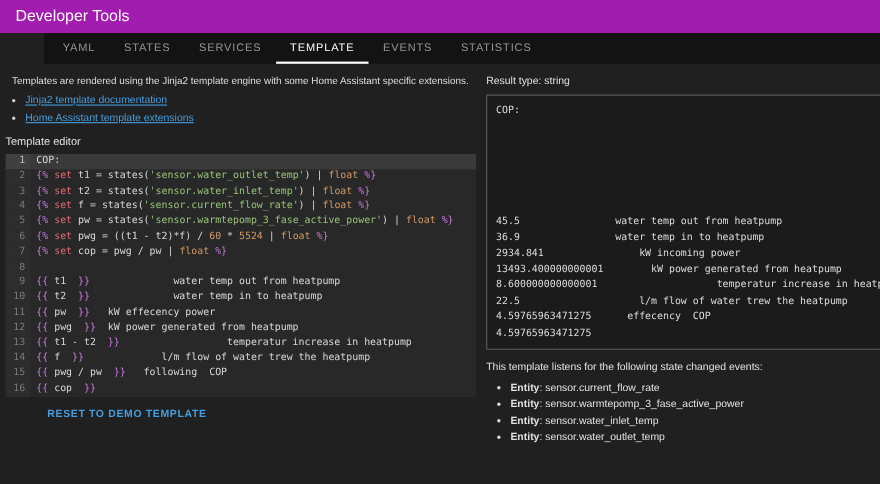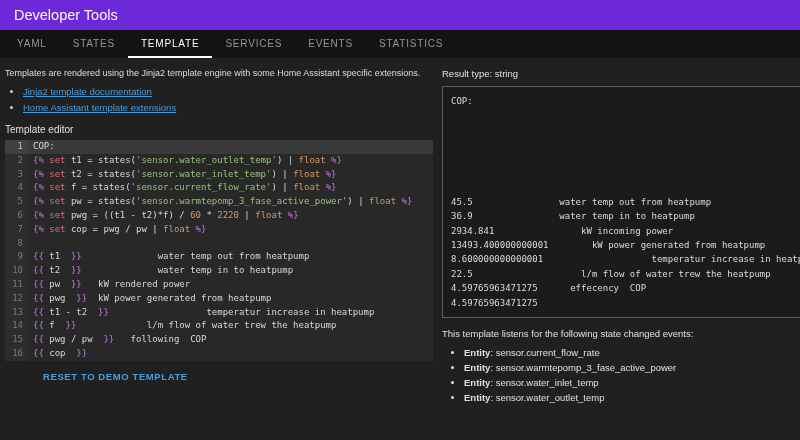--- a/index.html
+++ b/index.html
@@ -1,31 +1,31 @@
 <!DOCTYPE html>
 <html><head>
 <meta charset="utf-8">
 <style>
   * { margin:0; padding:0; box-sizing:border-box; }
   html,body { width:800px; height:440px; overflow:hidden; }
   body { background:#202020; font-family:"Liberation Sans",sans-serif; color:#e8e8e8; }
 
-  .header { height:30px; background:#6d28d9; display:flex; align-items:center; padding:0 14px; }
+  .header { height:30px; background:#a21caf; display:flex; align-items:center; padding:0 14px; }
   .title { font-size:14.5px; color:#fafafa; }
 
-  .tabbar { height:28px; background:#131313; display:flex; align-items:stretch; padding:0 4px; }
+  .tabbar { height:28px; background:#131313; display:flex; align-items:stretch; padding:0 4px;margin-left:40px; }
   .tab { display:flex; align-items:center; padding:0 13px; font-size:10px; font-weight:500;
          letter-spacing:.8px; color:#969696; border-bottom:2px solid transparent; cursor:pointer; }
   .tab.active { color:#ffffff; border-bottom-color:#ffffff; }
 
   .content { display:flex; height:382px; }
   .left { width:436px; flex:none; padding:8px 4px 0 5px; }
   .right { flex:1; padding:10px 8px 0 6px; }
 
-  .intro { font-size:9px; color:#dedede; white-space:nowrap; overflow:hidden; margin:2px 0 6px 0; }
+  .intro { font-size:9px; color:#dedede; white-space:nowrap; overflow:hidden; margin:2px 0 6px 0;text-align:center; }
   .links { list-style:disc; margin:0 0 8px 18px; color:#cfcfcf; }
   .links li { font-size:9.5px; line-height:16px; }
   a.link { color:#459ee0; text-decoration:underline; cursor:pointer; }
 
   .editor-label { font-size:10px; color:#e0e0e0; margin:6px 0 5px 0; }
 
   .editor { background:#282828; width:428px; overflow:hidden; cursor:text; }
   .cm-row { display:flex; min-height:13.8px; }
   .gut { width:23px; flex:none; background:#2d2d2d; color:#7a7a7a; text-align:right;
          padding-right:5px; font:9px/13.8px "DejaVu Sans Mono",monospace; }
@@ -56,22 +56,22 @@
 <body>
 
 <div class="app">
   <header class="header">
     <div class="title">Developer Tools</div>
   </header>
 
   <nav class="tabbar">
       <div class="tab">YAML</div>
       <div class="tab">STATES</div>
+      <div class="tab">SERVICES</div>
       <div class="tab active">TEMPLATE</div>
-      <div class="tab">SERVICES</div>
       <div class="tab">EVENTS</div>
       <div class="tab">STATISTICS</div>
     </nav>
 
   <div class="content">
     <section class="left">
       <p class="intro">Templates are rendered using the Jinja2 template engine with some Home Assistant specific extensions.</p>
       <ul class="links">
           <li><a class="link">Jinja2 template documentation</a></li>
           <li><a class="link">Home Assistant template extensions</a></li>
@@ -93,41 +93,41 @@
           <div class="cm-row">
             <div class="gut">4</div>
             <div class="code"><span class="tk-j">{%</span><span class="tk-k"> set</span><span class="tk-t"> f = states(</span><span class="tk-s">'sensor.current_flow_rate'</span><span class="tk-t">) | </span><span class="tk-f">float</span><span class="tk-j"> %}</span></div>
           </div>
           <div class="cm-row">
             <div class="gut">5</div>
             <div class="code"><span class="tk-j">{%</span><span class="tk-k"> set</span><span class="tk-t"> pw = states(</span><span class="tk-s">'sensor.warmtepomp_3_fase_active_power'</span><span class="tk-t">) | </span><span class="tk-f">float</span><span class="tk-j"> %}</span></div>
           </div>
           <div class="cm-row">
             <div class="gut">6</div>
-            <div class="code"><span class="tk-j">{%</span><span class="tk-k"> set</span><span class="tk-t"> pwg = ((t1 - t2)*f) / </span><span class="tk-n">60</span><span class="tk-t"> * </span><span class="tk-n">2220</span><span class="tk-t"> | </span><span class="tk-f">float</span><span class="tk-j"> %}</span></div>
+            <div class="code"><span class="tk-j">{%</span><span class="tk-k"> set</span><span class="tk-t"> pwg = ((t1 - t2)*f) / </span><span class="tk-n">60</span><span class="tk-t"> * </span><span class="tk-n">5524</span><span class="tk-t"> | </span><span class="tk-f">float</span><span class="tk-j"> %}</span></div>
           </div>
           <div class="cm-row">
             <div class="gut">7</div>
             <div class="code"><span class="tk-j">{%</span><span class="tk-k"> set</span><span class="tk-t"> cop = pwg / pw | </span><span class="tk-f">float</span><span class="tk-j"> %}</span></div>
           </div>
           <div class="cm-row">
             <div class="gut">8</div>
             <div class="code"></div>
           </div>
           <div class="cm-row">
             <div class="gut">9</div>
             <div class="code"><span class="tk-j">{{</span><span class="tk-t"> t1  </span><span class="tk-j">}}</span><span class="tk-t">              water temp out from heatpump</span></div>
           </div>
           <div class="cm-row">
             <div class="gut">10</div>
             <div class="code"><span class="tk-j">{{</span><span class="tk-t"> t2  </span><span class="tk-j">}}</span><span class="tk-t">              water temp in to heatpump</span></div>
           </div>
           <div class="cm-row">
             <div class="gut">11</div>
-            <div class="code"><span class="tk-j">{{</span><span class="tk-t"> pw  </span><span class="tk-j">}}</span><span class="tk-t">   kW rendered power</span></div>
+            <div class="code"><span class="tk-j">{{</span><span class="tk-t"> pw  </span><span class="tk-j">}}</span><span class="tk-t">   kW effecency power</span></div>
           </div>
           <div class="cm-row">
             <div class="gut">12</div>
             <div class="code"><span class="tk-j">{{</span><span class="tk-t"> pwg  </span><span class="tk-j">}}</span><span class="tk-t">  kW power generated from heatpump</span></div>
           </div>
           <div class="cm-row">
             <div class="gut">13</div>
             <div class="code"><span class="tk-j">{{</span><span class="tk-t"> t1 - t2  </span><span class="tk-j">}}</span><span class="tk-t">                  temperatur increase in heatpump</span></div>
           </div>
           <div class="cm-row">

